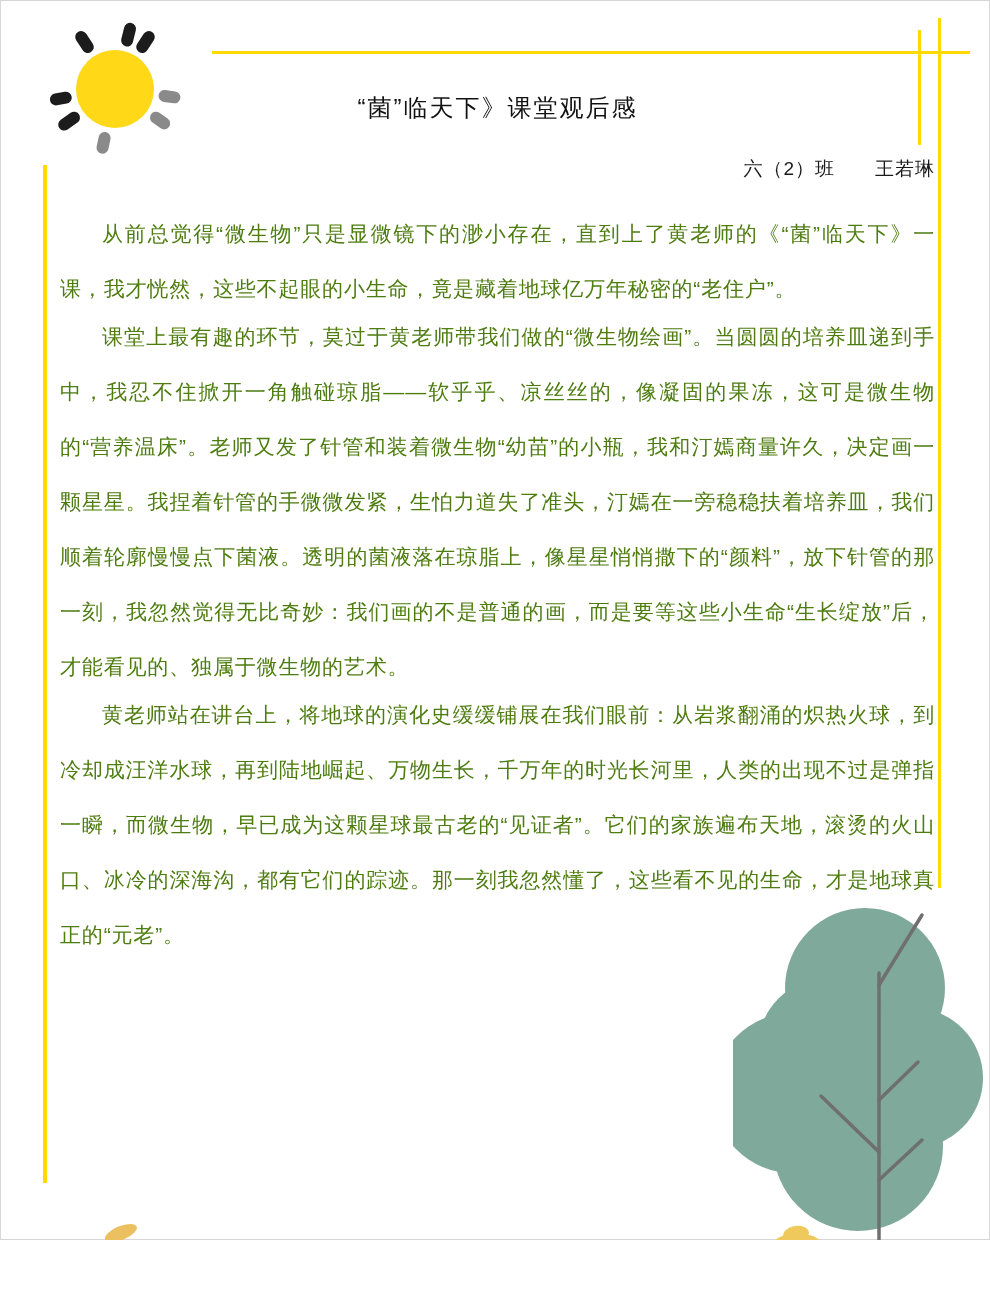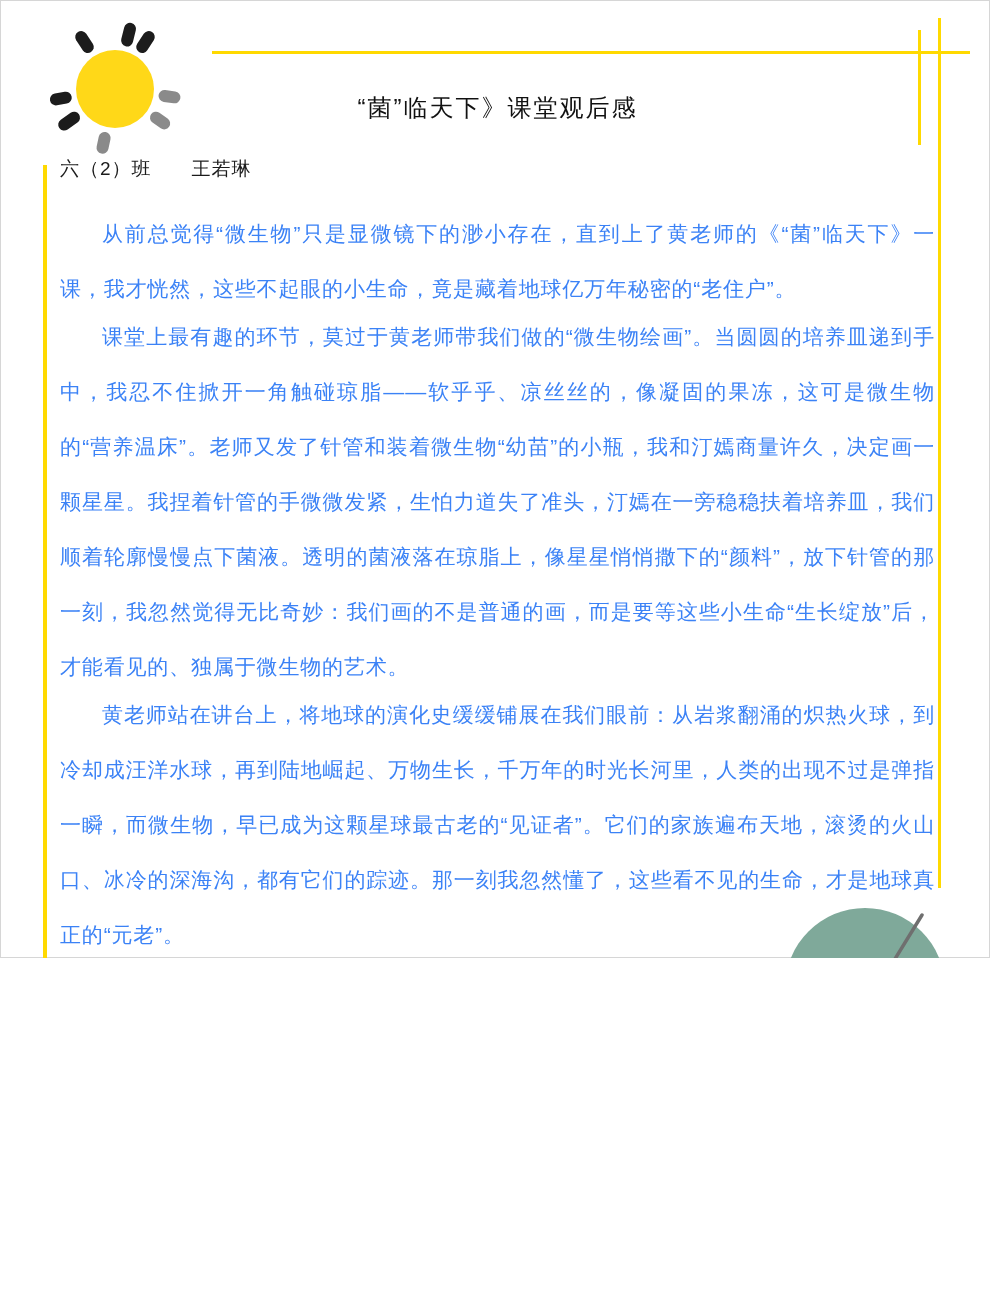--- a/index.html
+++ b/index.html
@@ -1,34 +1,34 @@
 <!DOCTYPE html>
 <html><head>
 <meta charset="utf-8">
 <style>
   html,body{margin:0;padding:0;}
   body{width:990px;height:1295px;background:#ffffff;overflow:hidden;
        font-family:"Liberation Sans","DejaVu Sans",sans-serif;}
-  .page{position:relative;width:990px;height:958px;background:#fff;
+  .page{position:relative;width:990px;height:1240px;background:#fff;
         box-shadow:inset 0 0 0 1px #d6d6d6;overflow:hidden;}
   
   .accent{position:absolute;background:#FFD900;}
   .hline-top{left:212px;top:51px;width:758px;height:3px;}
   .vline-right-short{left:918px;top:30px;width:3px;height:115px;}
   .vline-right-long{left:938px;top:18px;width:3px;height:870px;}
   .vline-left{left:43px;top:165px;width:4px;height:1018px;}
   .deco{position:absolute;}
   
   .content{position:relative;z-index:2;padding:0 55px 0 60px;}
   .title{margin:0;padding-top:92px;text-align:center;font-size:24px;
          font-weight:400;color:#111;letter-spacing:2px;}
-  .byline{margin-top:32px;text-align:left;font-size:19px;color:#1b1b1b;
+  .byline{margin-top:32px;text-align:right;font-size:19px;color:#1b1b1b;
           letter-spacing:1px;}
   .essay{margin-top:24px;}
-  .essay p{margin:0;font-size:21px;line-height:55px;color:#3b82f6;
+  .essay p{margin:0;font-size:21px;line-height:55px;color:#4d7c0f;
            text-align:justify;text-justify:inter-ideograph;text-indent:2em;
            letter-spacing:0.04em;word-break:break-all;}
   .essay p + p{margin-top:-7px;}
 </style>
 </head>
 <body>
 
 <div class="page">
 
   <div class="accent hline-top"></div>

